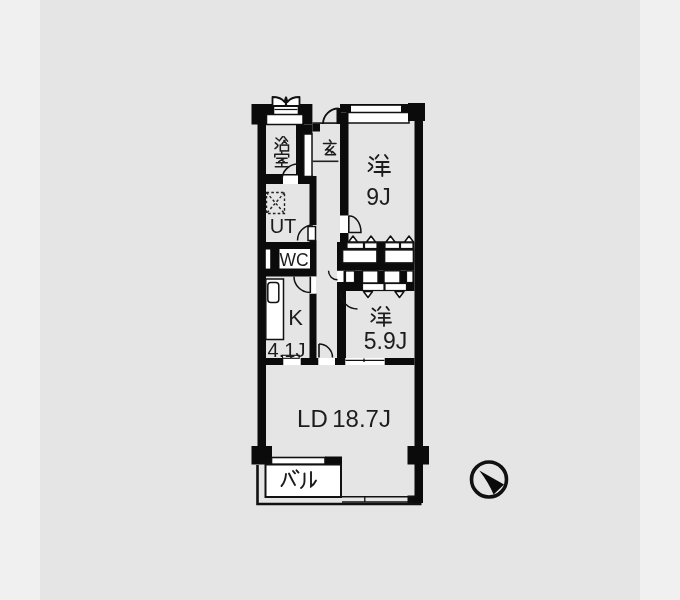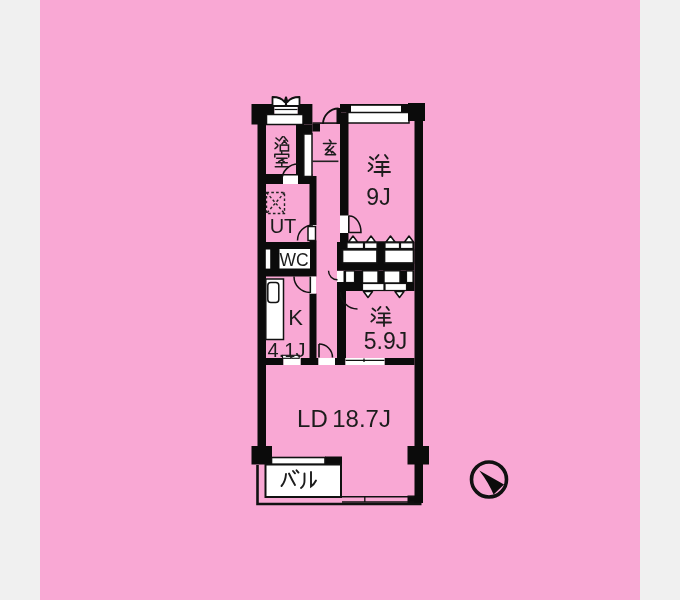--- a/index.html
+++ b/index.html
@@ -1,16 +1,16 @@
 <!DOCTYPE html>
 <html><head>
 <meta charset="utf-8">
 <style>
 html,body{margin:0;padding:0;background:#fff;}
-#page{position:relative;width:680px;height:600px;background:#f9a8d4;overflow:hidden;}
+#page{position:relative;width:680px;height:600px;background:#e5e5e5;overflow:hidden;}
 svg{position:absolute;left:0;top:0;}
 text{font-family:"Liberation Sans",sans-serif;fill:#1c1c1c;}
 .k{stroke:#1c1c1c;stroke-linecap:round;fill:none;}
 </style>
 </head>
 <body>
 <div id="page">
 <svg width="680" height="600" viewBox="0 0 680 600">
 
 <rect x="0" y="0" width="40" height="600" fill="#f0f0f0"></rect>

